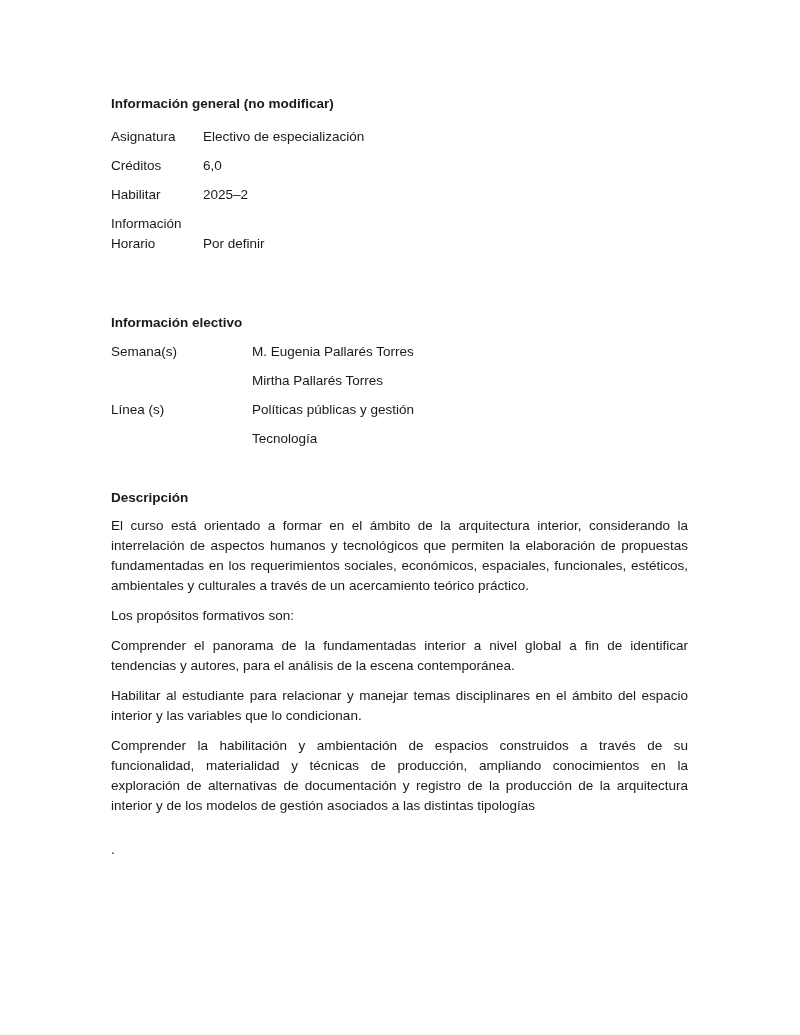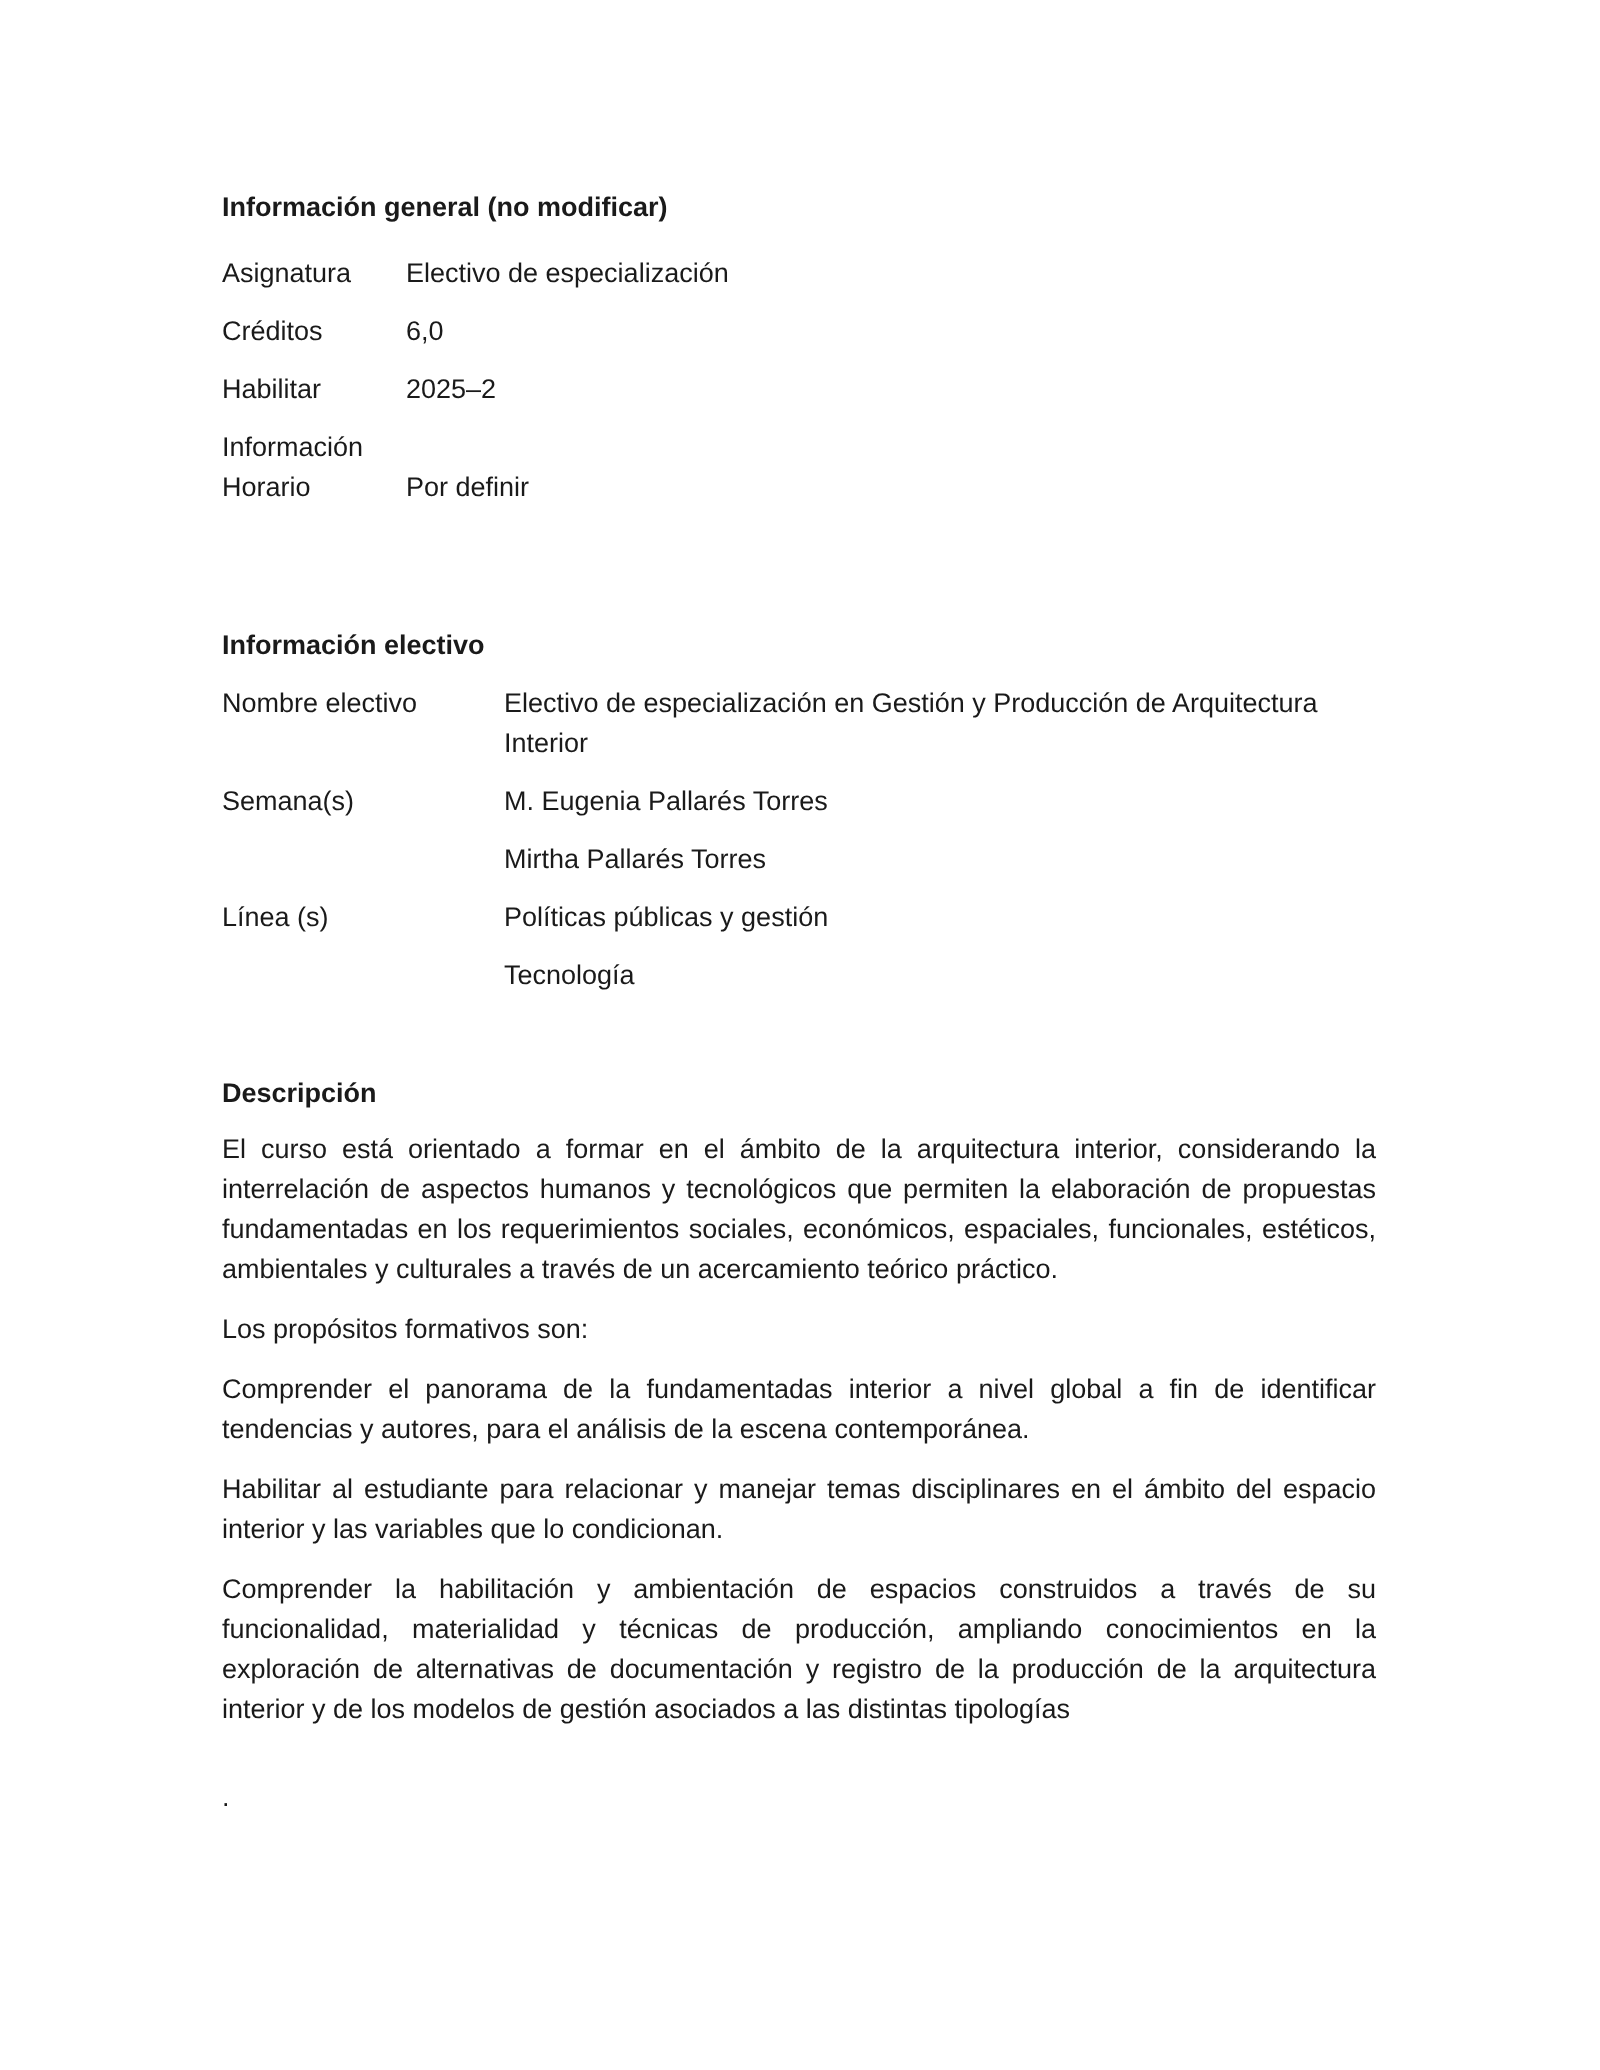--- a/index.html
+++ b/index.html
@@ -110,26 +110,20 @@
       <div class="info-label">Horario</div>
       <div class="info-values">
         <p>Por definir</p>
       </div>
     </div>
   </div>
 
   <div class="section section-electivo">
     <p class="section-title">Información electivo</p>
 
-    <div class="info-row">
-      <div class="info-label">Nombre electivo</div>
-      <div class="info-values">
-        <p>Electivo de especialización en Gestión y Producción de Arquitectura Interior</p>
-      </div>
-    </div>
 
     <div class="info-row">
       <div class="info-label">Semana(s)</div>
       <div class="info-values">
         <p>M. Eugenia Pallarés Torres</p>
         <p>Mirtha Pallarés Torres</p>
       </div>
     </div>
 
     <div class="info-row">

